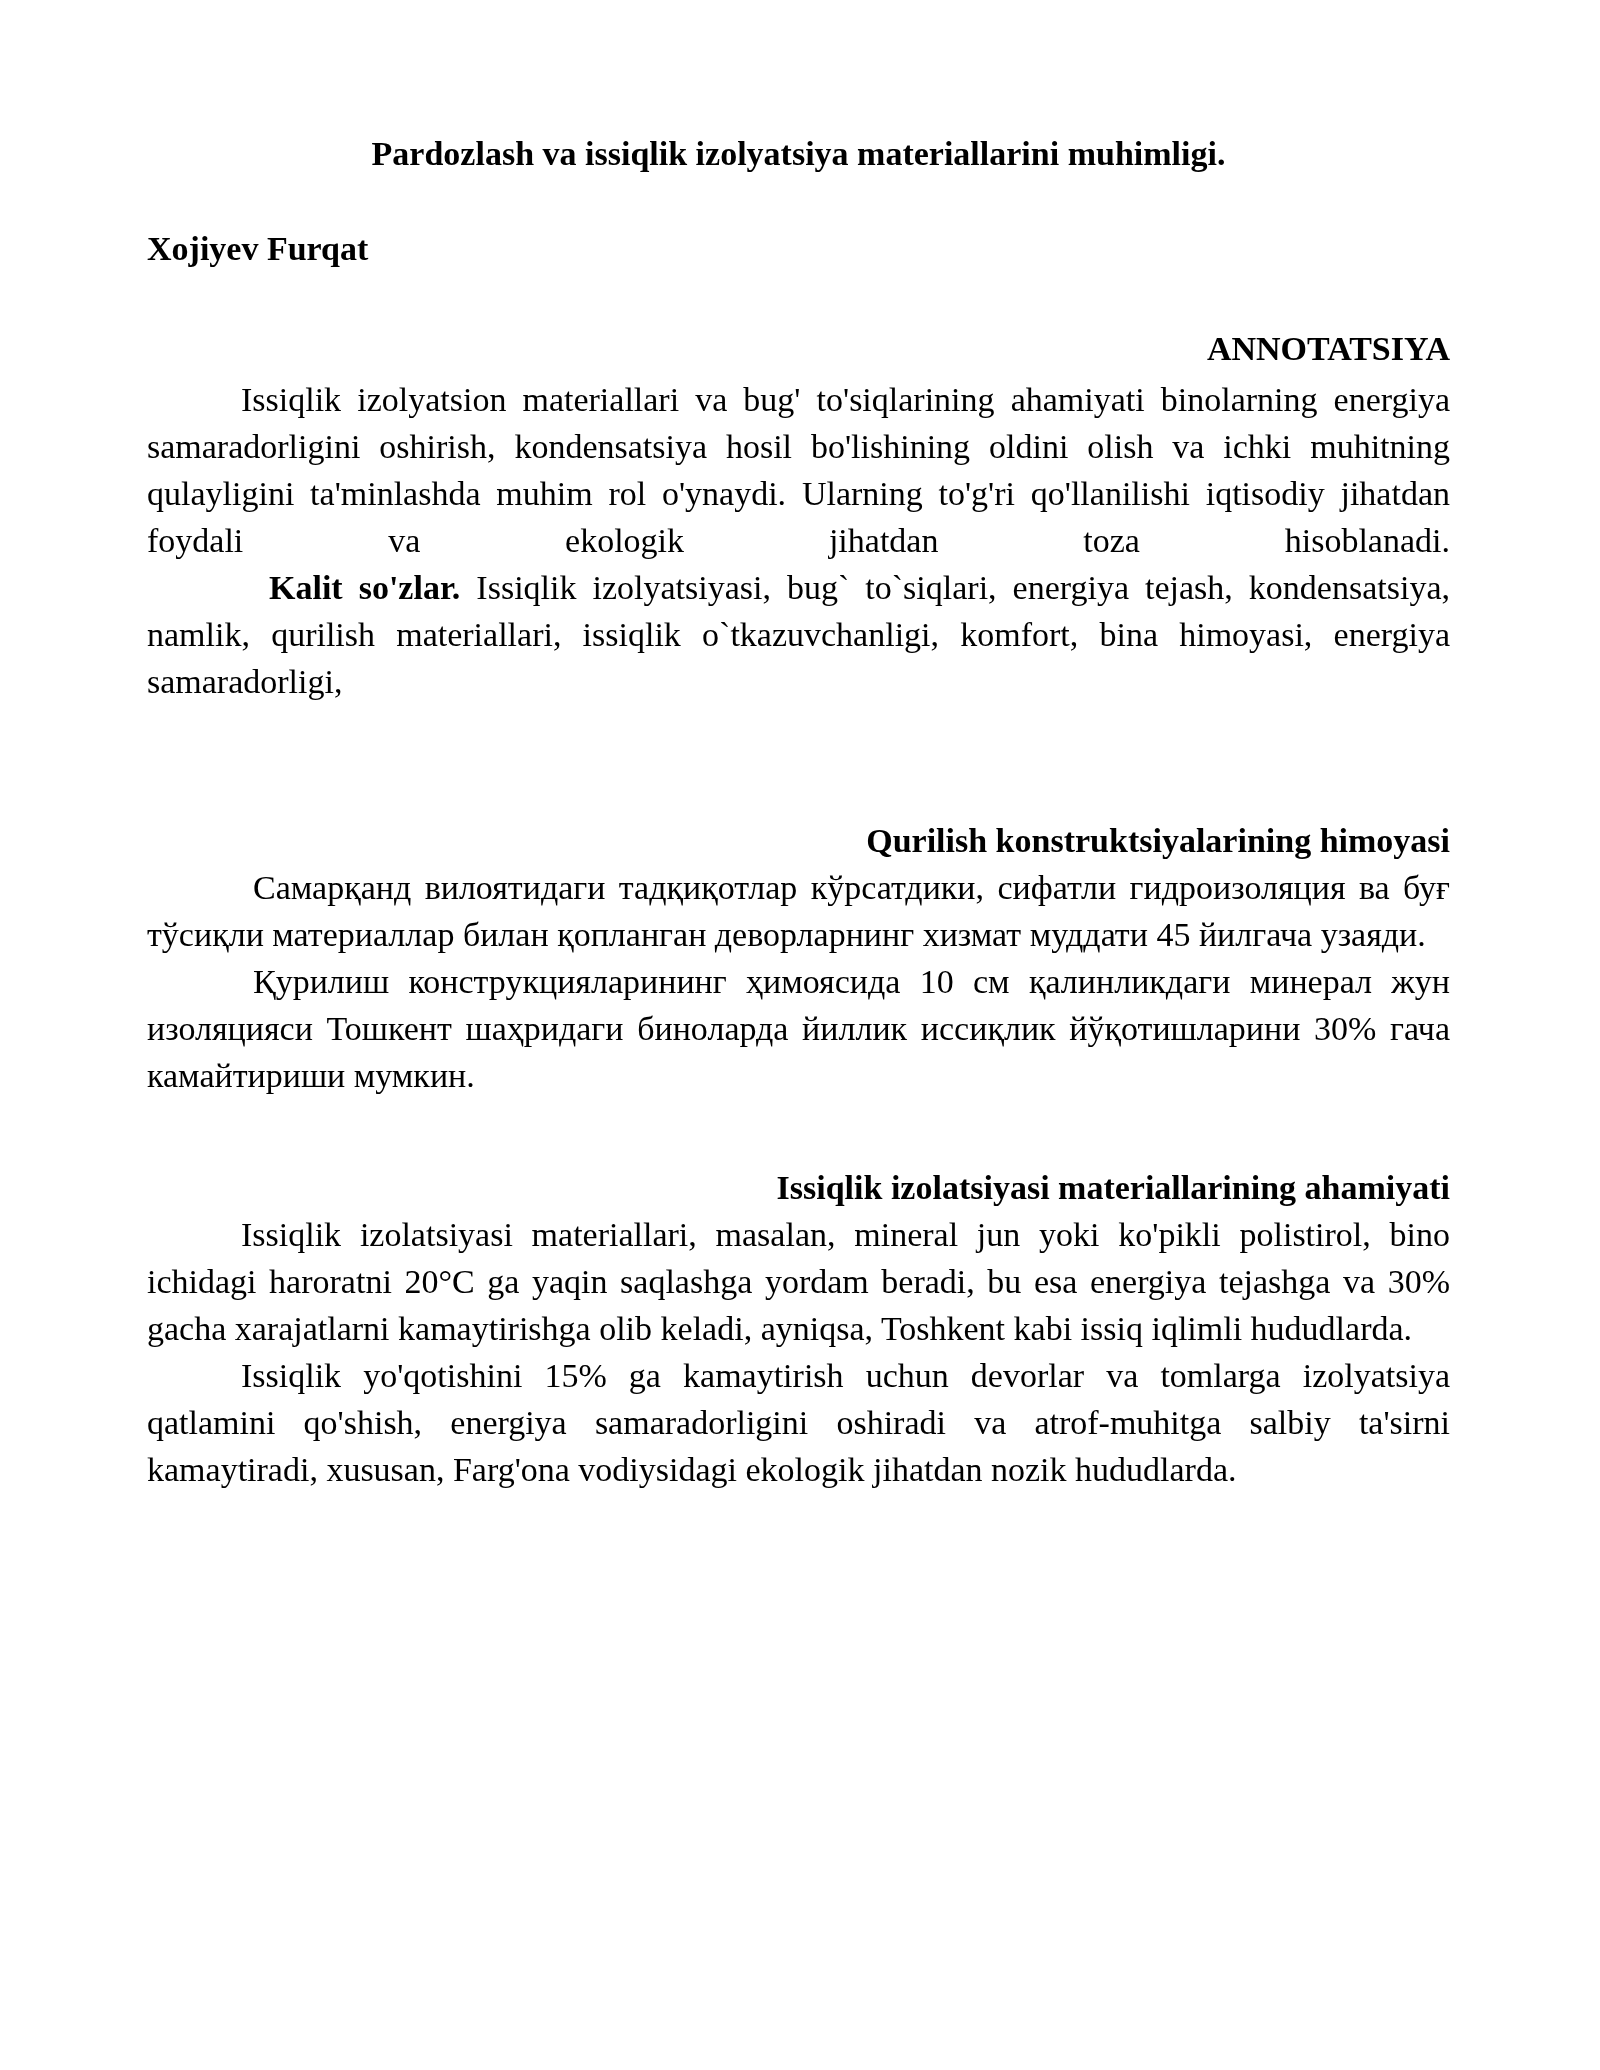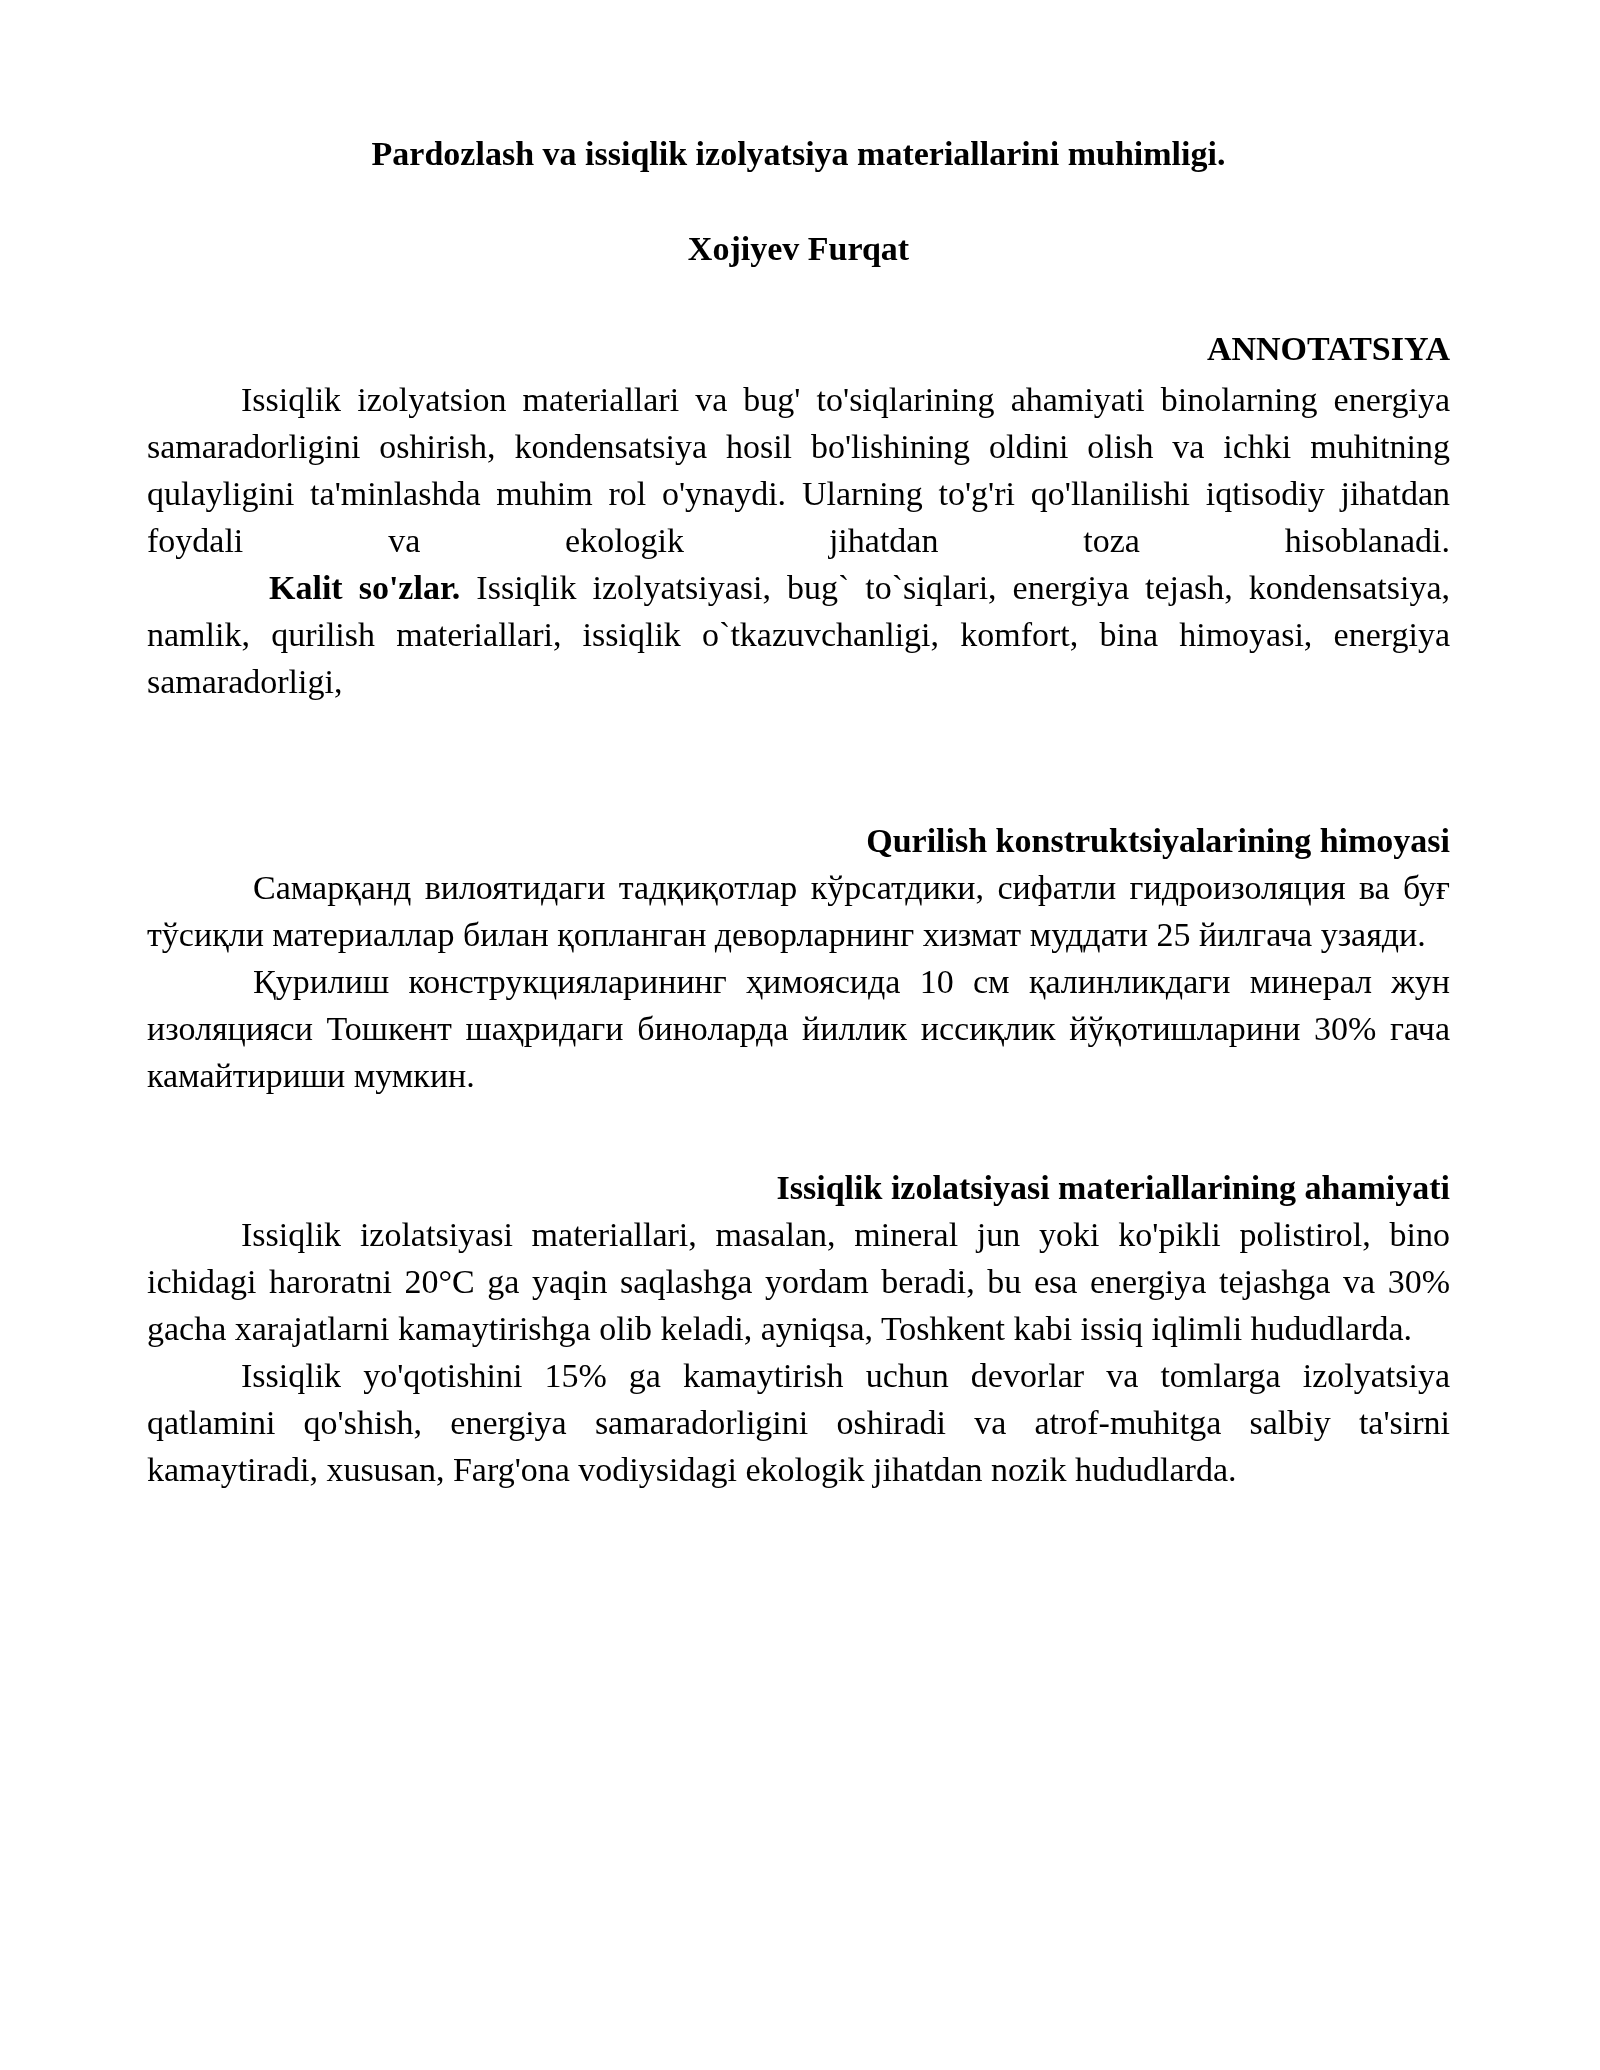--- a/index.html
+++ b/index.html
@@ -24,21 +24,21 @@
   }
   .doc-title {
     margin: 0 0 48px 0;
     font-size: 34px;
     font-weight: bold;
     text-align: center;
   }
   .doc-author {
     margin: 8px 0 53px 0;
     font-weight: bold;
-    text-align: center;
+    text-align: left;
   }
   .annot-heading {
     margin: 0 0 4px 0;
     font-size: 34px;
     font-weight: bold;
     text-align: right;
   }
   p.body {
     margin: 0;
     text-align: justify;
@@ -72,21 +72,21 @@
   <p class="doc-author">Xojiyev Furqat</p>
 
   <h2 class="annot-heading">ANNOTATSIYA</h2>
 
   <p class="body indent justify-last">Issiqlik izolyatsion materiallari va bug' to'siqlarining ahamiyati binolarning energiya samaradorligini oshirish, kondensatsiya hosil bo'lishining oldini olish va ichki muhitning qulayligini ta'minlashda muhim rol o'ynaydi.  Ularning to'g'ri qo'llanilishi iqtisodiy jihatdan foydali va ekologik jihatdan toza hisoblanadi.</p>
 
   <p class="body kalit"><strong>Kalit so'zlar.</strong><span> Issiqlik izolyatsiyasi, bug` to`siqlari, energiya tejash, kondensatsiya, namlik, qurilish materiallari, issiqlik o`tkazuvchanligi, komfort, bina himoyasi, energiya samaradorligi,</span></p>
 
   <h3 class="sec-heading sec1">Qurilish konstruktsiyalarining himoyasi</h3>
 
-  <p class="body indent-lg">Самарқанд вилоятидаги тадқиқотлар кўрсатдики, сифатли гидроизоляция ва буғ тўсиқли материаллар билан қопланган  деворларнинг хизмат муддати 25 йилгача узаяди.</p>
+  <p class="body indent-lg">Самарқанд вилоятидаги тадқиқотлар кўрсатдики, сифатли гидроизоляция ва буғ тўсиқли материаллар билан қопланган  деворларнинг хизмат муддати 45 йилгача узаяди.</p>
 
 
   <p class="body indent-lg gap">Қурилиш конструкцияларининг ҳимоясида 10 см қалинликдаги минерал жун изоляцияси Тошкент шаҳридаги биноларда йиллик иссиқлик йўқотишларини 30% гача камайтириши мумкин.</p>
 
   <h3 class="sec-heading sec2">Issiqlik izolatsiyasi materiallarining ahamiyati</h3>
 
   <p class="body indent">Issiqlik izolatsiyasi materiallari, masalan, mineral jun yoki ko'pikli polistirol, bino ichidagi haroratni 20°C ga yaqin saqlashga yordam beradi, bu esa energiya tejashga va 30% gacha xarajatlarni kamaytirishga olib keladi, ayniqsa, Toshkent kabi issiq iqlimli hududlarda.</p>
 
   <p class="body indent gap-sm">Issiqlik yo'qotishini 15% ga kamaytirish uchun devorlar va tomlarga izolyatsiya qatlamini qo'shish, energiya samaradorligini oshiradi va atrof-muhitga salbiy ta'sirni kamaytiradi, xususan, Farg'ona vodiysidagi ekologik jihatdan nozik hududlarda.</p>
 

